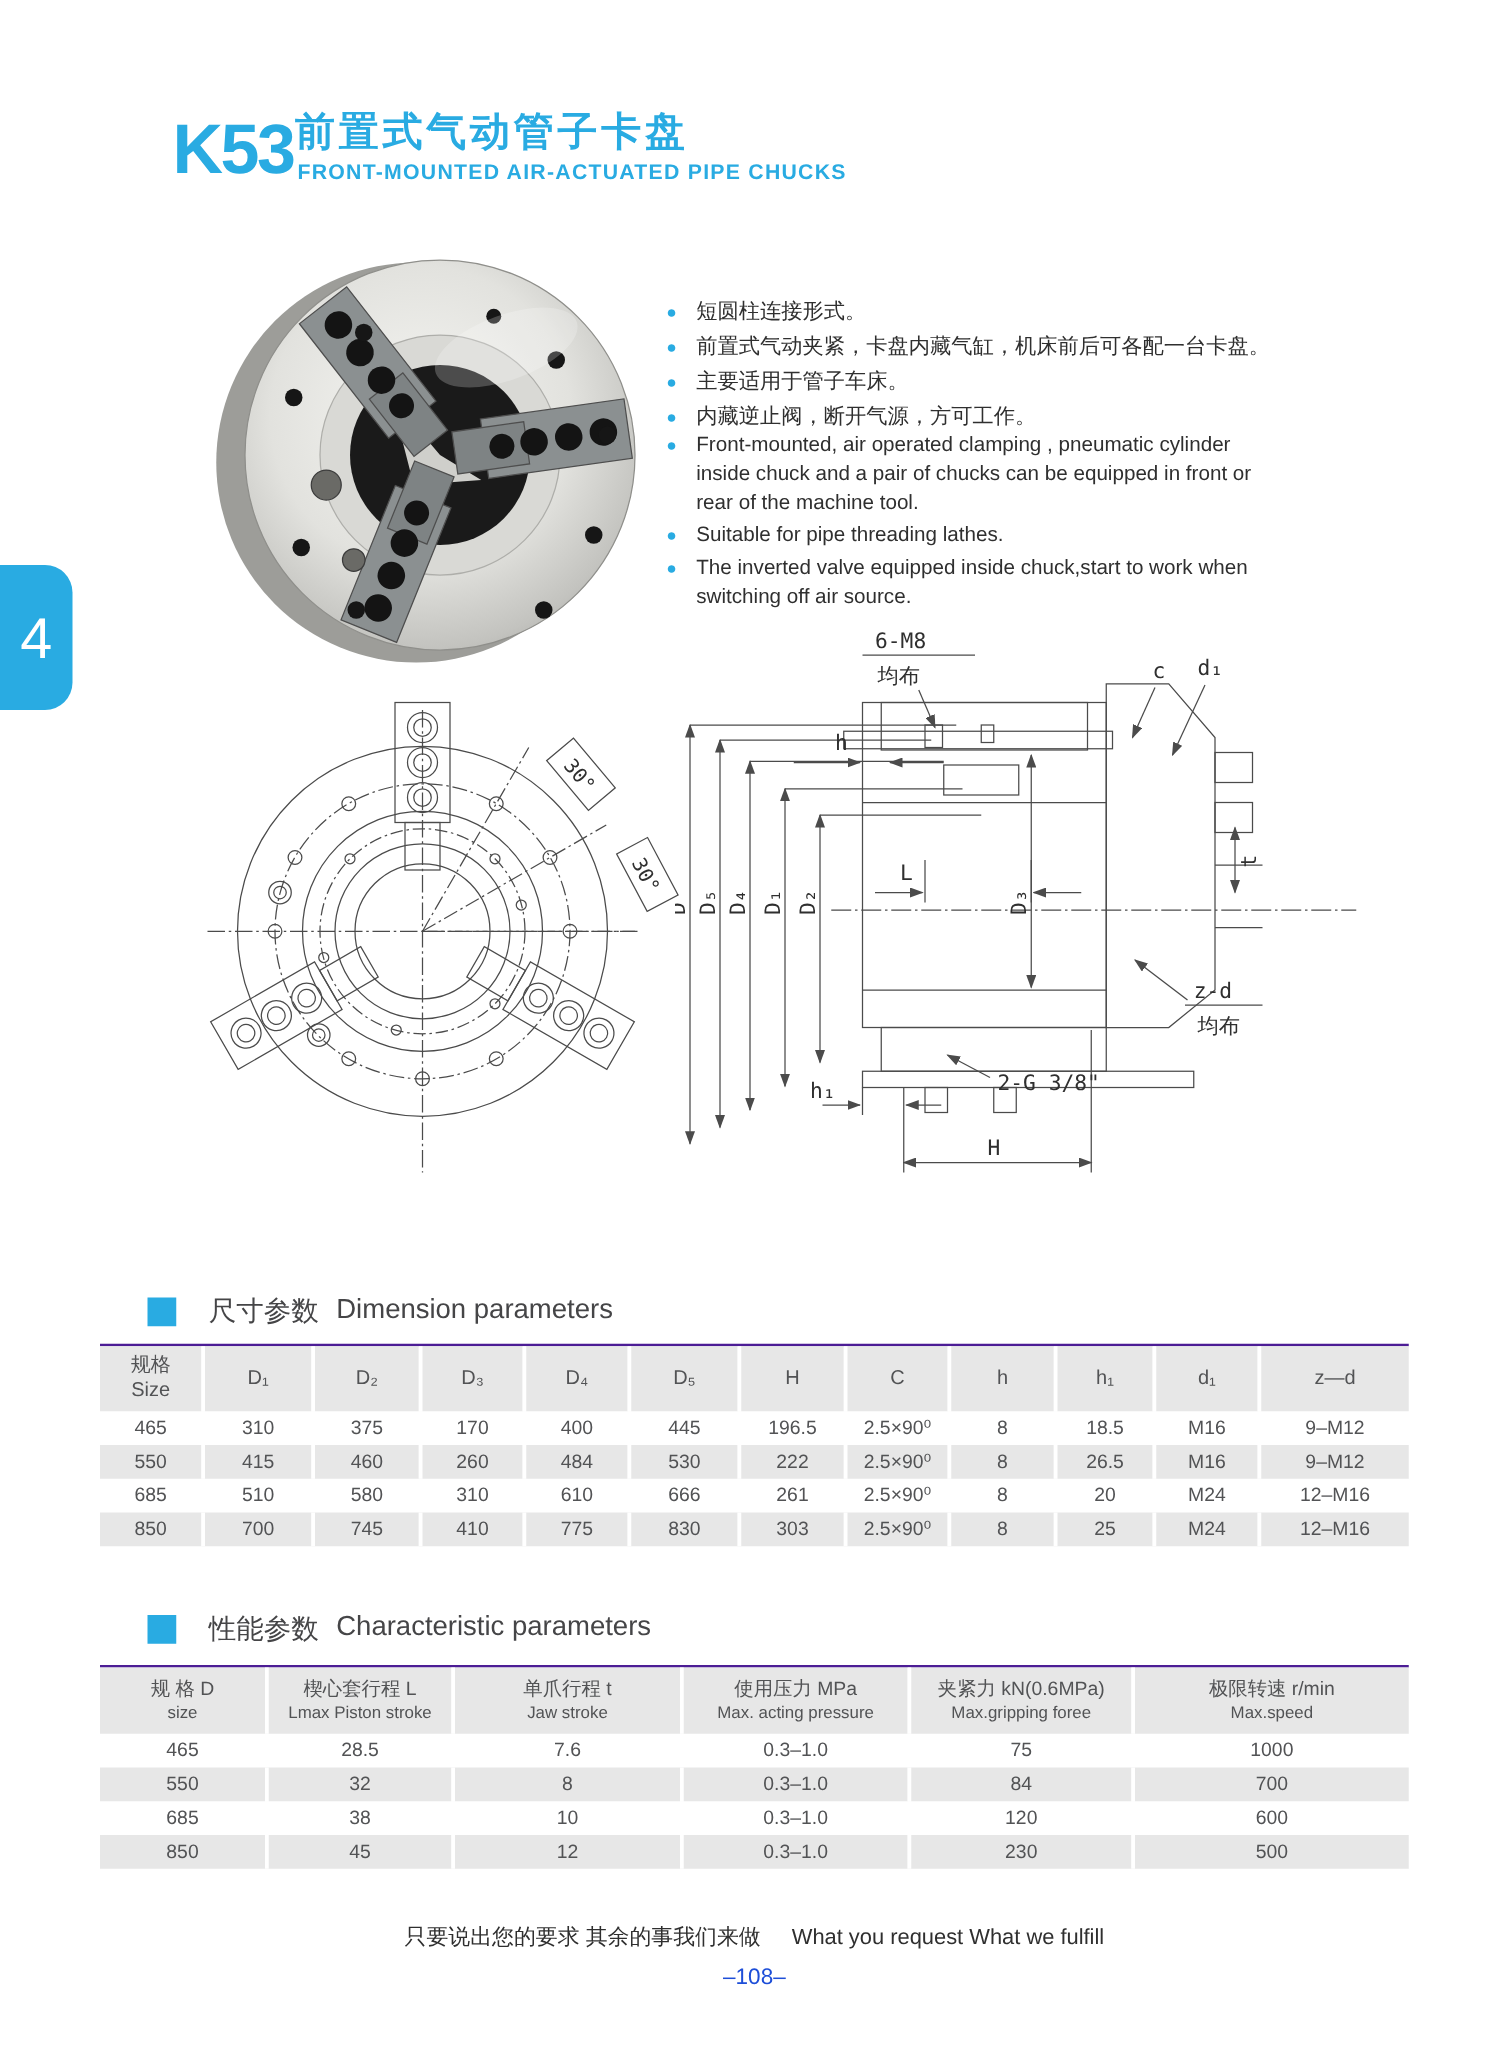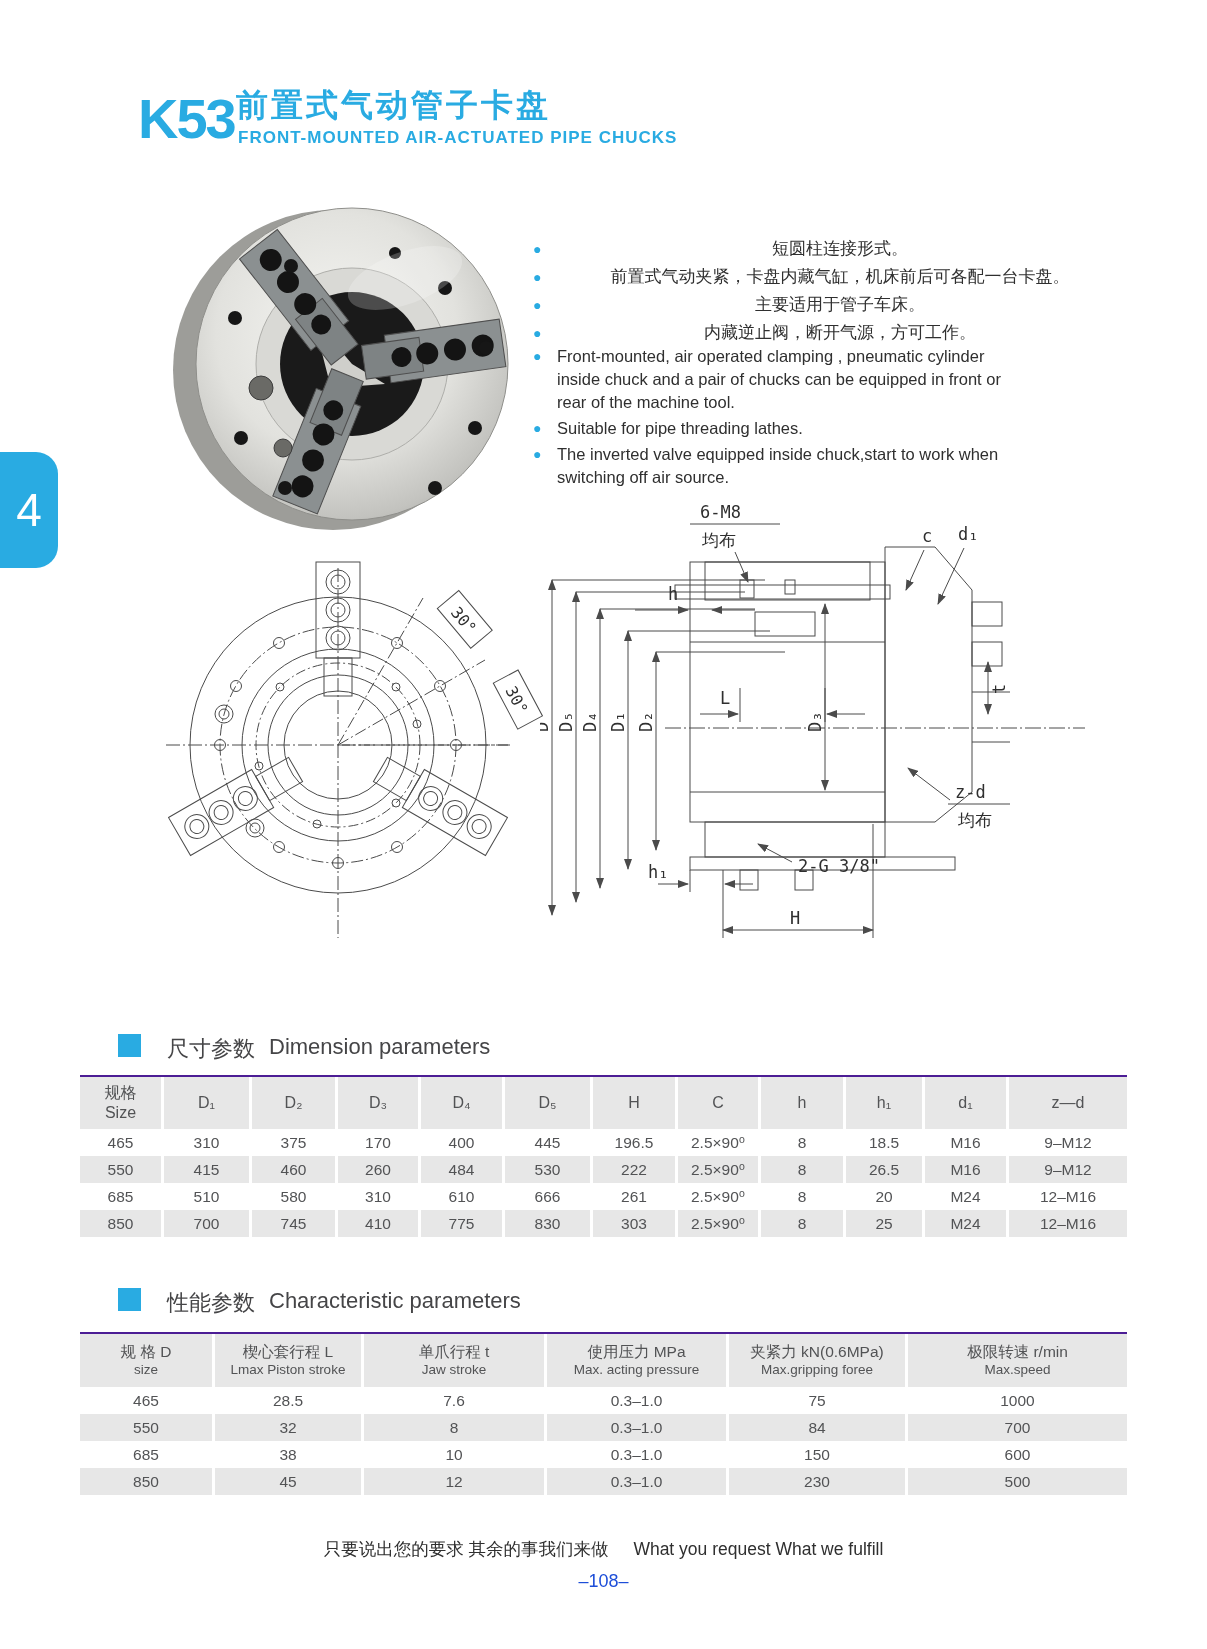--- a/index.html
+++ b/index.html
@@ -14,28 +14,28 @@
   
   .side-tab{position:absolute;left:0;top:452px;width:58px;height:116px;background:#29abe2;
     border-radius:0 22px 22px 0;color:#fff;font-size:46px;display:flex;align-items:center;justify-content:center;}
   
   .photo{position:absolute;left:145px;top:198px;}
   
   ul.features{position:absolute;margin:0;padding:0;list-style:none;}
   ul.features li{position:relative;padding-left:24px;color:#2f2f2f;}
   ul.features li::before{content:"●";position:absolute;left:0;top:0;color:#29abe2;font-size:14px;}
   .features-cn{left:533px;top:235px;width:590px;}
-  .features-cn li{font-size:17px;line-height:28px;text-align:center;}
+  .features-cn li{font-size:17px;line-height:28px;}
   .features-en{left:533px;top:345px;width:492px;}
   .features-en li{font-size:16.5px;line-height:23px;margin-bottom:3px;}
   
   .drawing{position:absolute;}
   .drawing text{font-family:"DejaVu Sans Mono","DejaVu Sans",monospace;fill:#2f2f2f;}
   
-  .sec-head{position:absolute;display:flex;align-items:flex-start;gap:26px;padding-left:40px;}
+  .sec-head{position:absolute;display:flex;align-items:center;gap:26px;padding-left:40px;}
   .sec-head .sq{width:23px;height:23px;background:#29abe2;}
   .sec-head .txt{font-size:22px;color:#454547;display:flex;gap:14px;}
   
   table.params{position:absolute;border-collapse:separate;border-spacing:0;table-layout:fixed;
     border-top:2px solid #4c1d95;font-size:15.5px;color:#525355;}
   table.params th{background:#e7e7e7;font-weight:normal;text-align:center;vertical-align:middle;padding:0;}
   table.params td{text-align:center;vertical-align:middle;padding:0;height:27px;}
   table.params th + th, table.params td + td{border-left:3px solid #fff;}
   table.params tr.alt td{background:#e7e7e7;}
   table.params .h2{line-height:1.25;}
@@ -478,21 +478,21 @@
           <td>8</td>
           <td>0.3–1.0</td>
           <td>84</td>
           <td>700</td>
         </tr>
         <tr>
           <td>685</td>
           <td>38</td>
           <td>10</td>
           <td>0.3–1.0</td>
-          <td>150</td>
+          <td>120</td>
           <td>600</td>
         </tr>
         <tr class="alt">
           <td>850</td>
           <td>45</td>
           <td>12</td>
           <td>0.3–1.0</td>
           <td>230</td>
           <td>500</td>
         </tr>

